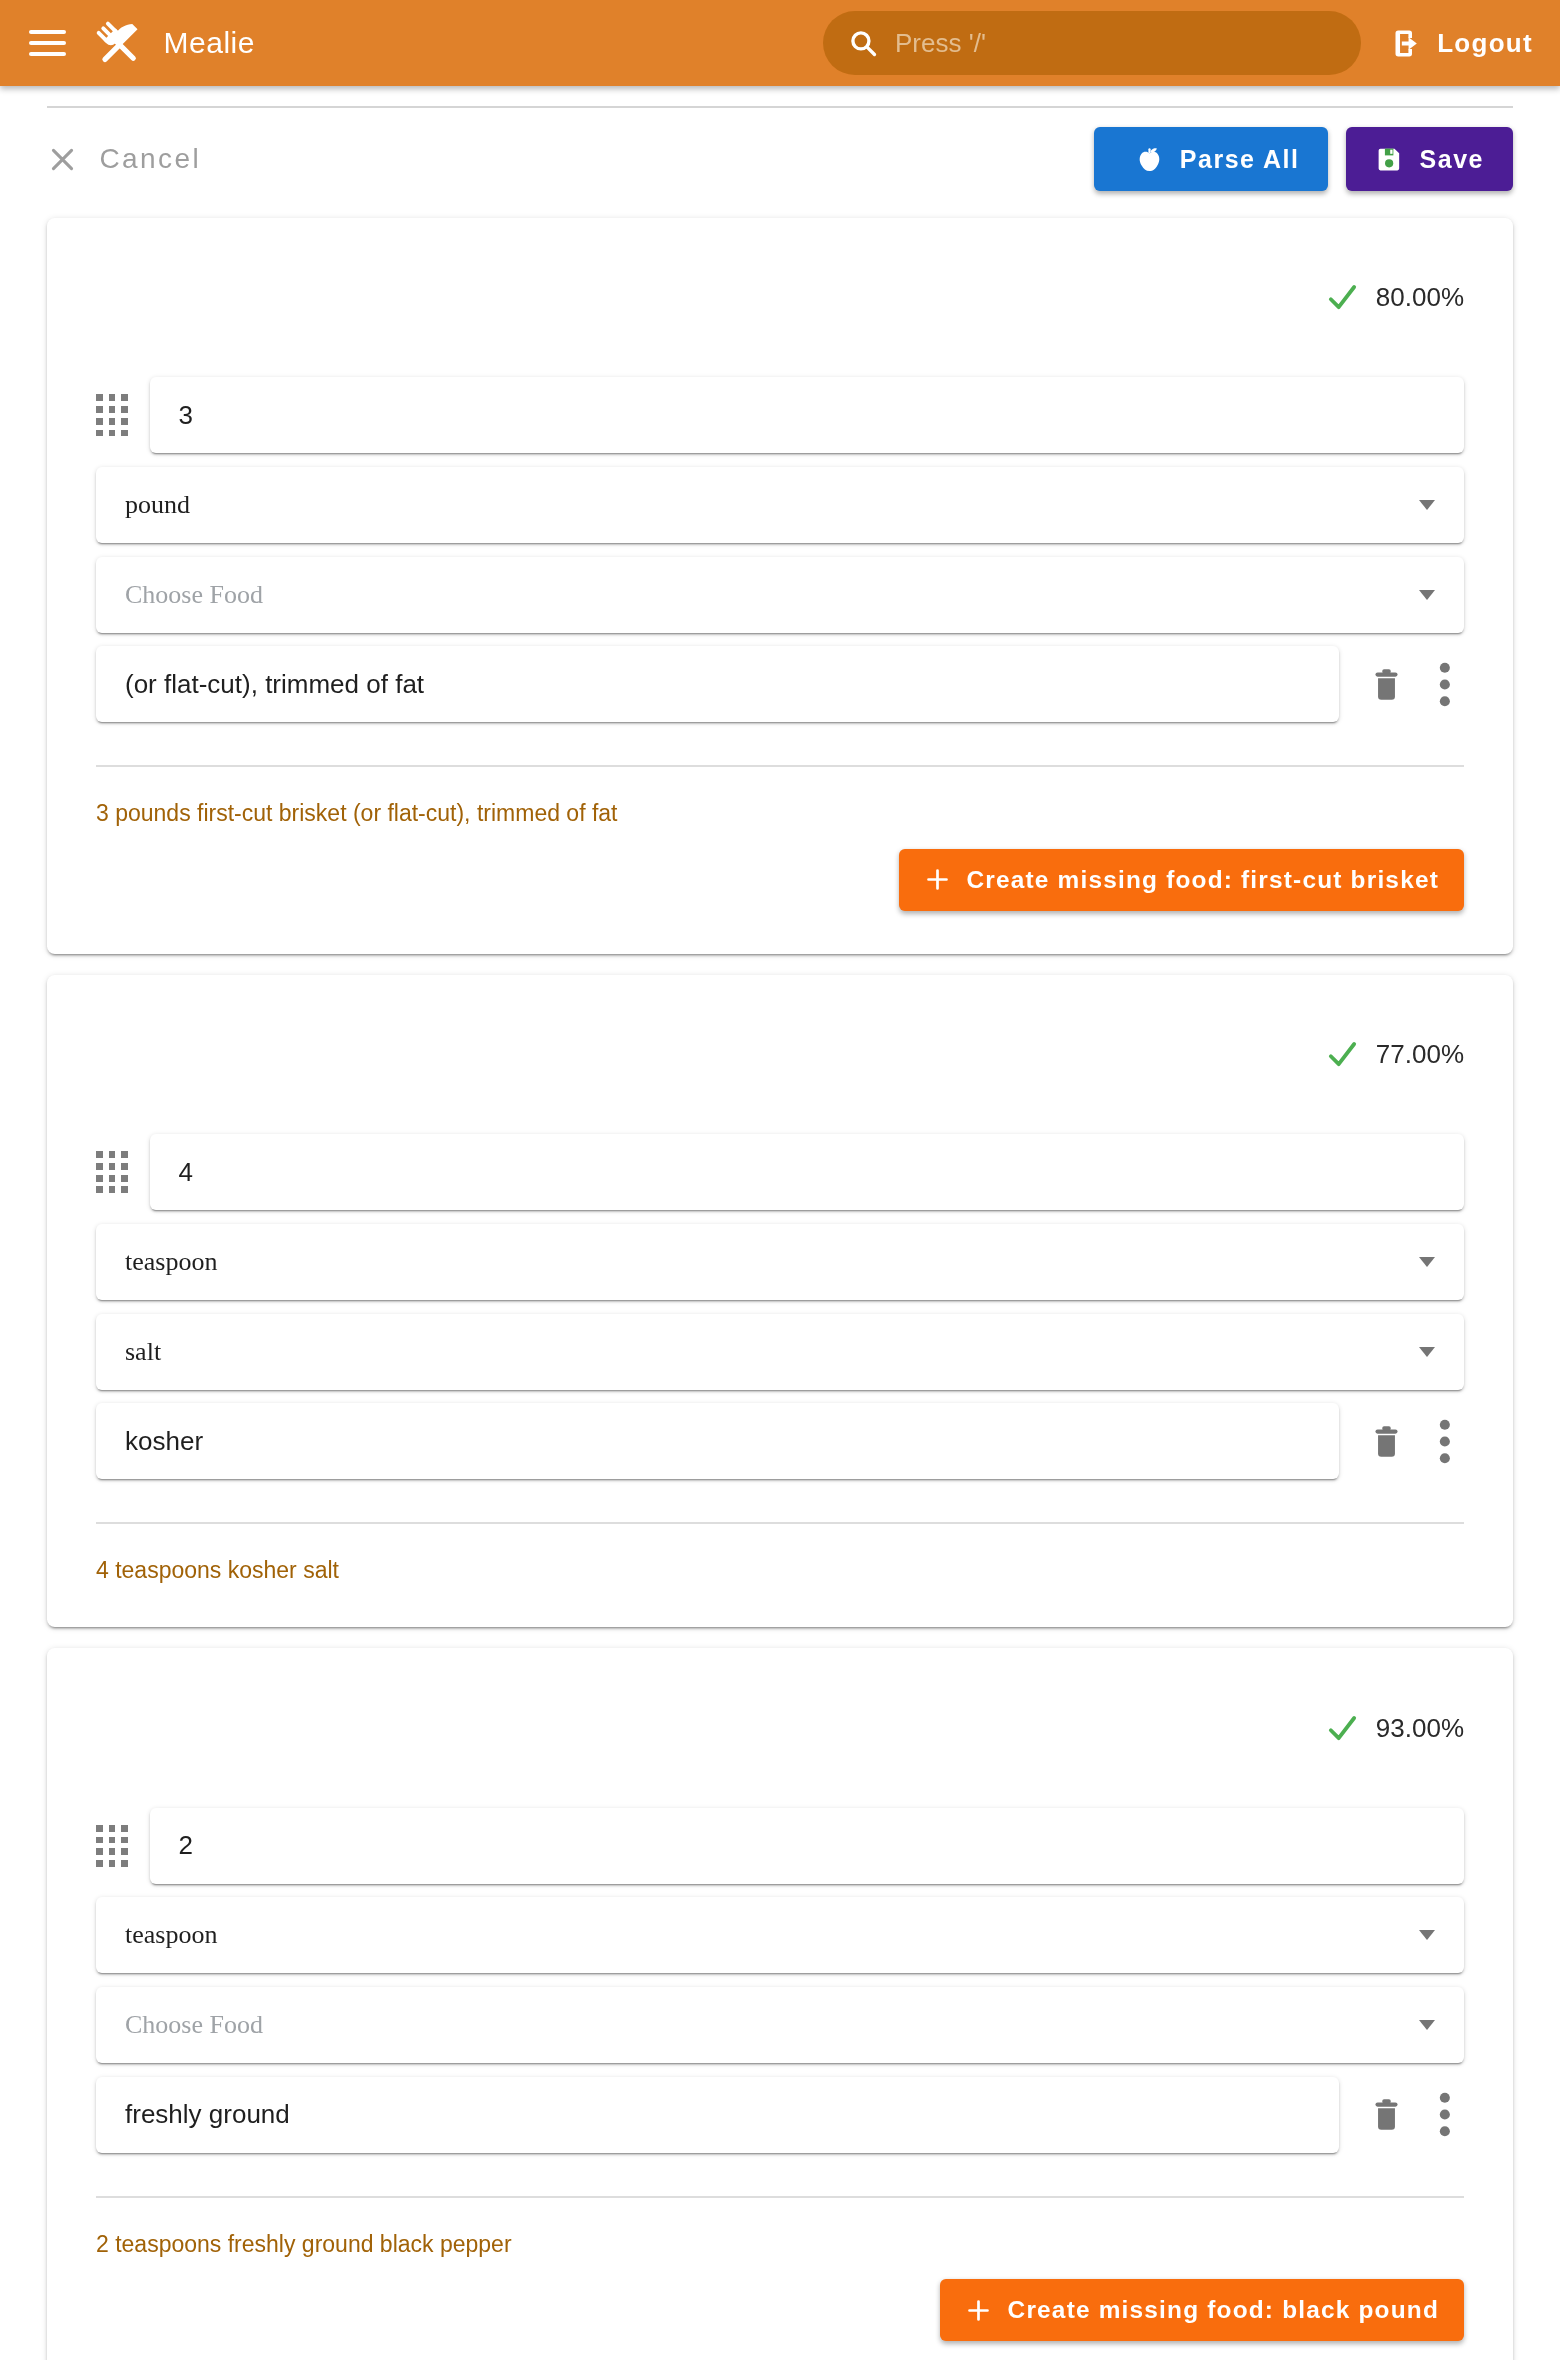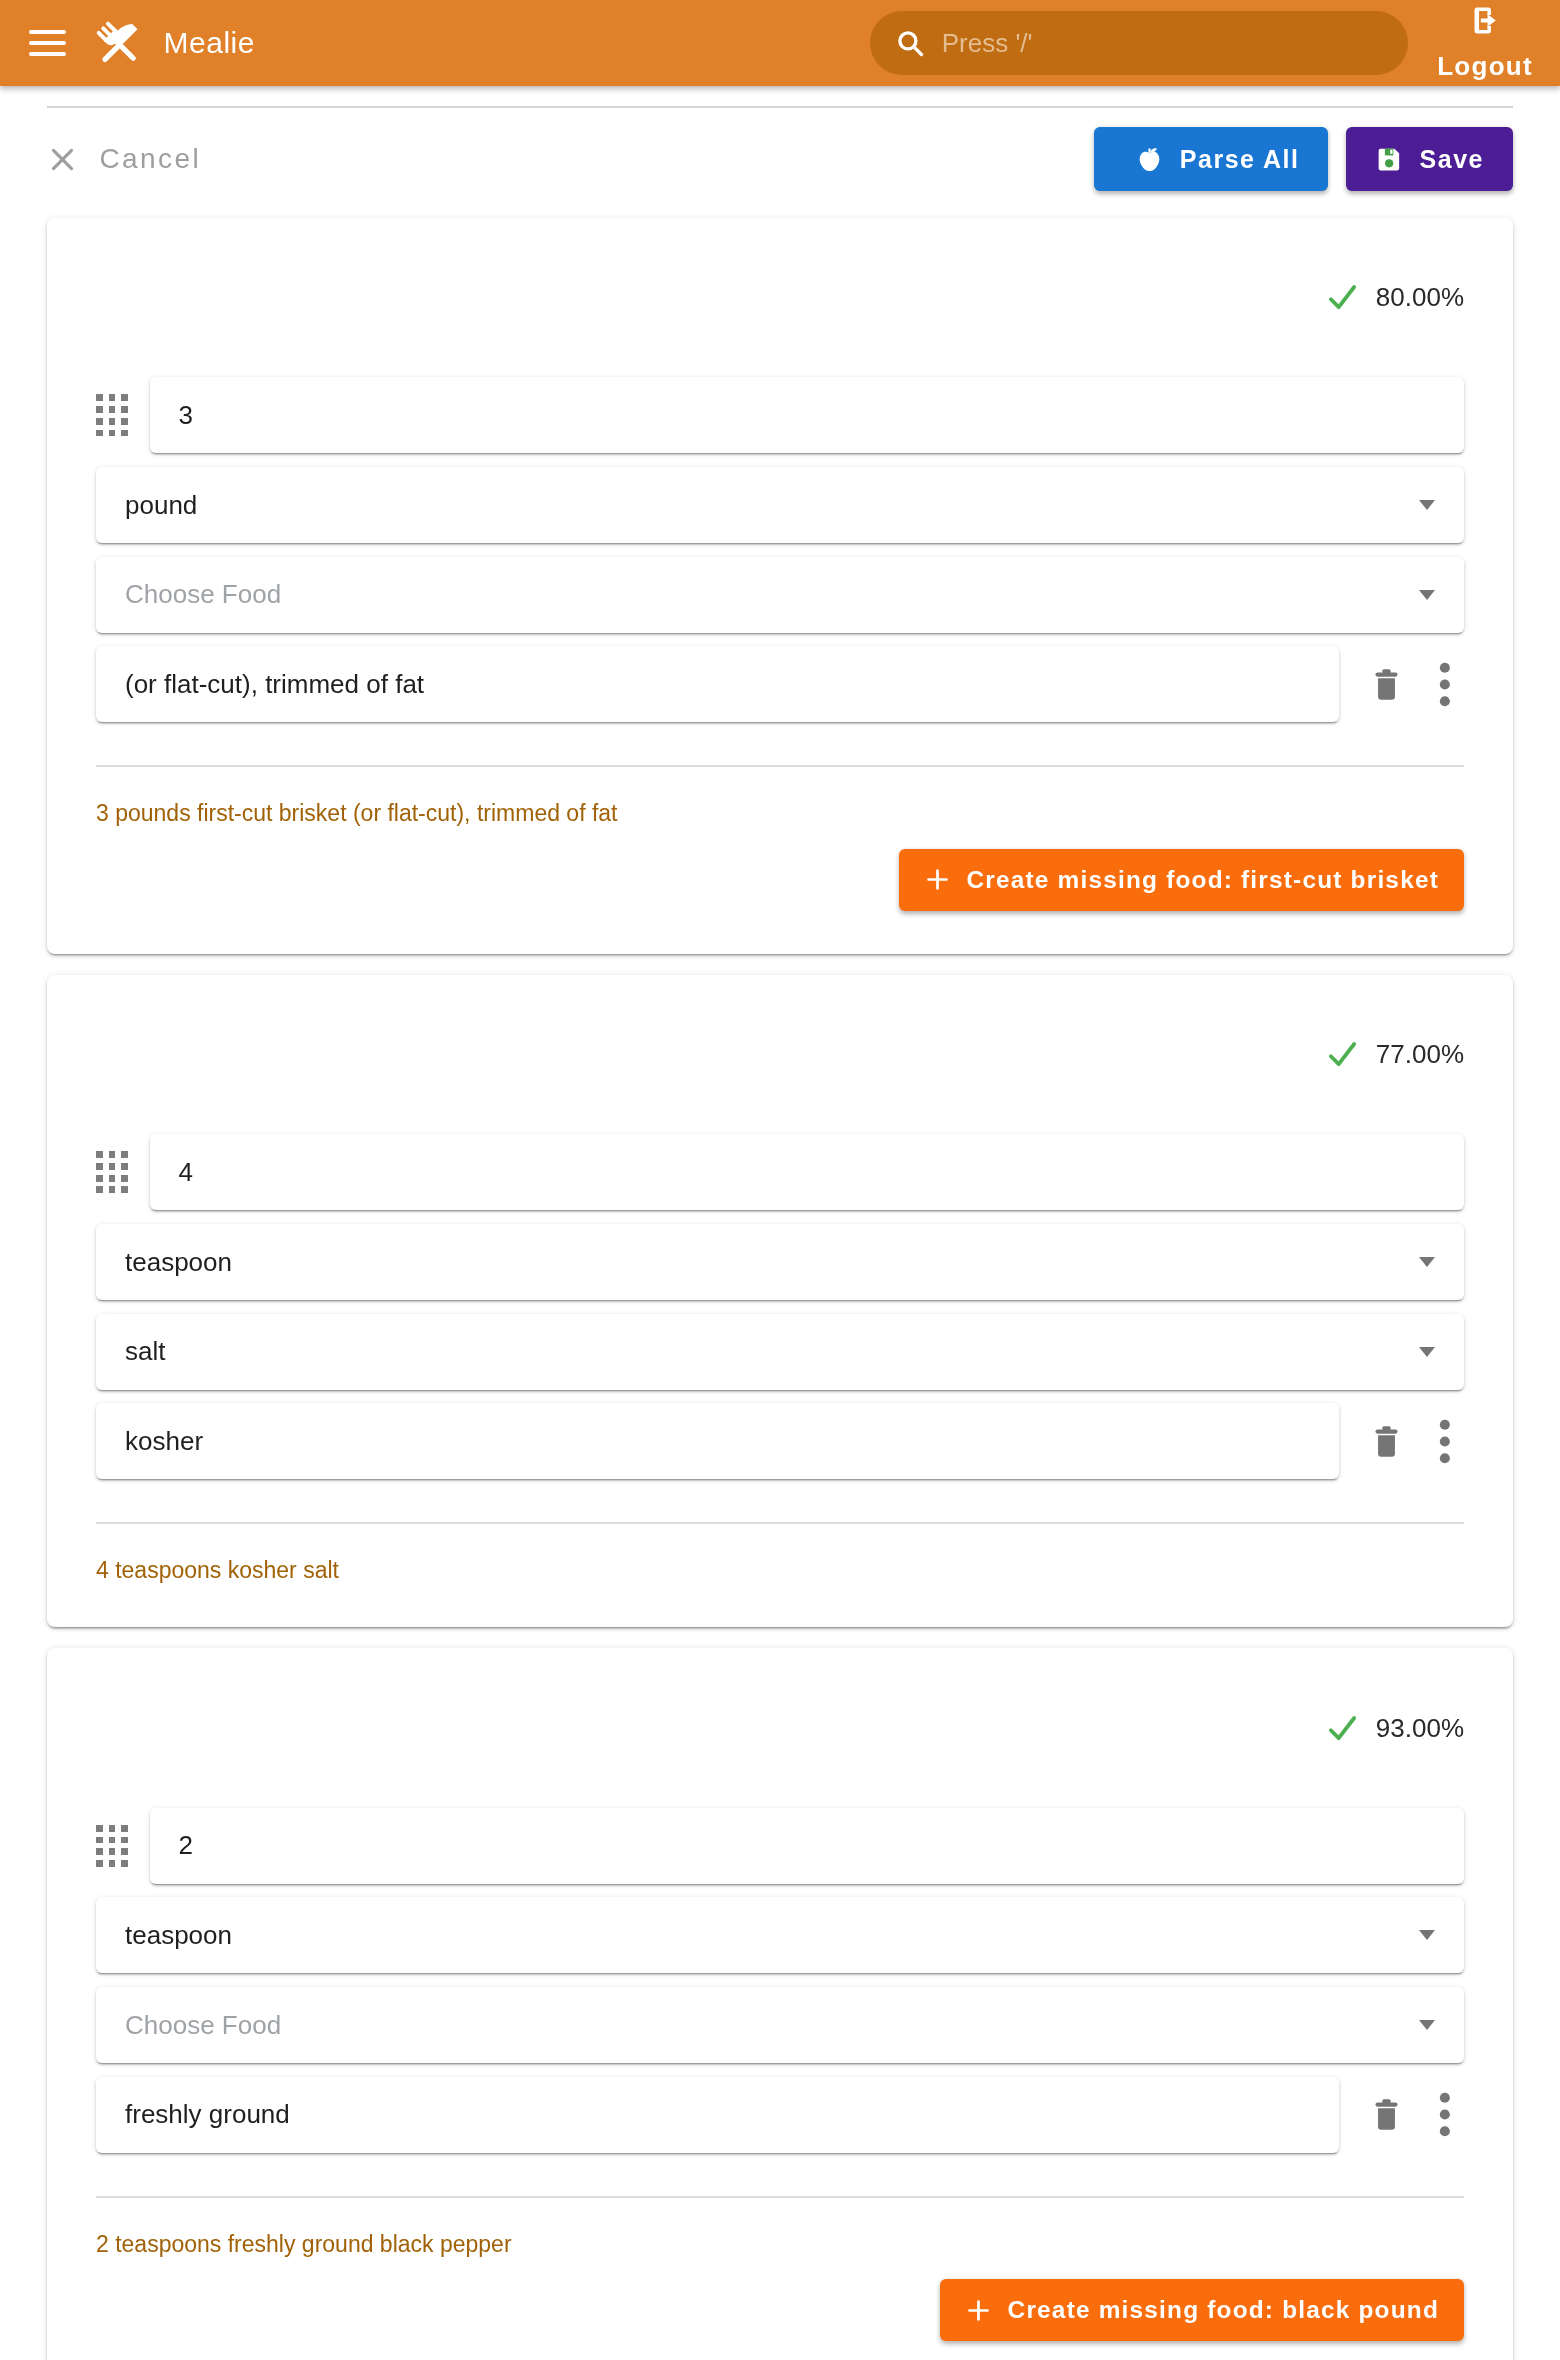--- a/index.html
+++ b/index.html
@@ -36,21 +36,21 @@
     display: flex; align-items: center;
     padding: 0 25px; gap: 15.6px;
   }
   .search-pill input {
     flex: 1; background: transparent; border: none; outline: none;
     font-size: 26px; color: #fff; font-family: inherit;
   }
   .search-pill input::placeholder { color: #E3BD8F; opacity: 1; }
   .logout-btn {
     margin-left: 29px; display: flex; align-items: center; gap: 13.7px;
-    color: #fff; font-size: 26px; font-weight: 700; letter-spacing: 1.3px; cursor: pointer; flex-direction: column;
+    color: #fff; font-size: 26px; font-weight: 700; letter-spacing: 1.3px; cursor: pointer;
   }
 
   
   .page-divider { margin: 19.5px 47px 0; border-top: 2px solid #D5D5D5; }
   .toolbar {
     display: flex; align-items: center; justify-content: space-between;
     margin: 19.5px 47px 27px;
   }
   .cancel-btn {
     display: flex; align-items: center; gap: 21.5px;
@@ -90,20 +90,21 @@
   .drag-handle {
     width: 32px; margin-right: 21.5px; flex: none;
     display: grid; grid-template-columns: repeat(3, 6.8px); gap: 4.9px 5.9px;
     cursor: grab;
   }
   .drag-handle i { display: block; width: 6.8px; height: 6.8px; background: #7d7d7d; }
 
   .field {
     background: #fff; border-radius: 5.9px; height: 76px;
     box-shadow: 0 2.9px 1px -2px rgba(0,0,0,.24), 0 2px 2px rgba(0,0,0,.16), 0 1px 4.9px rgba(0,0,0,.14);
+    font-family: Liberation Serif, serif;
   }
   input.field {
     border: none; outline: none; font-family: inherit;
     font-size: 26px; color: #1f1f1f; padding: 0 29px;
   }
   .qty-input { flex: 1; }
 
   .select-field {
     flex: 1; display: flex; align-items: center; justify-content: space-between;
     padding: 0 29px; cursor: pointer;

